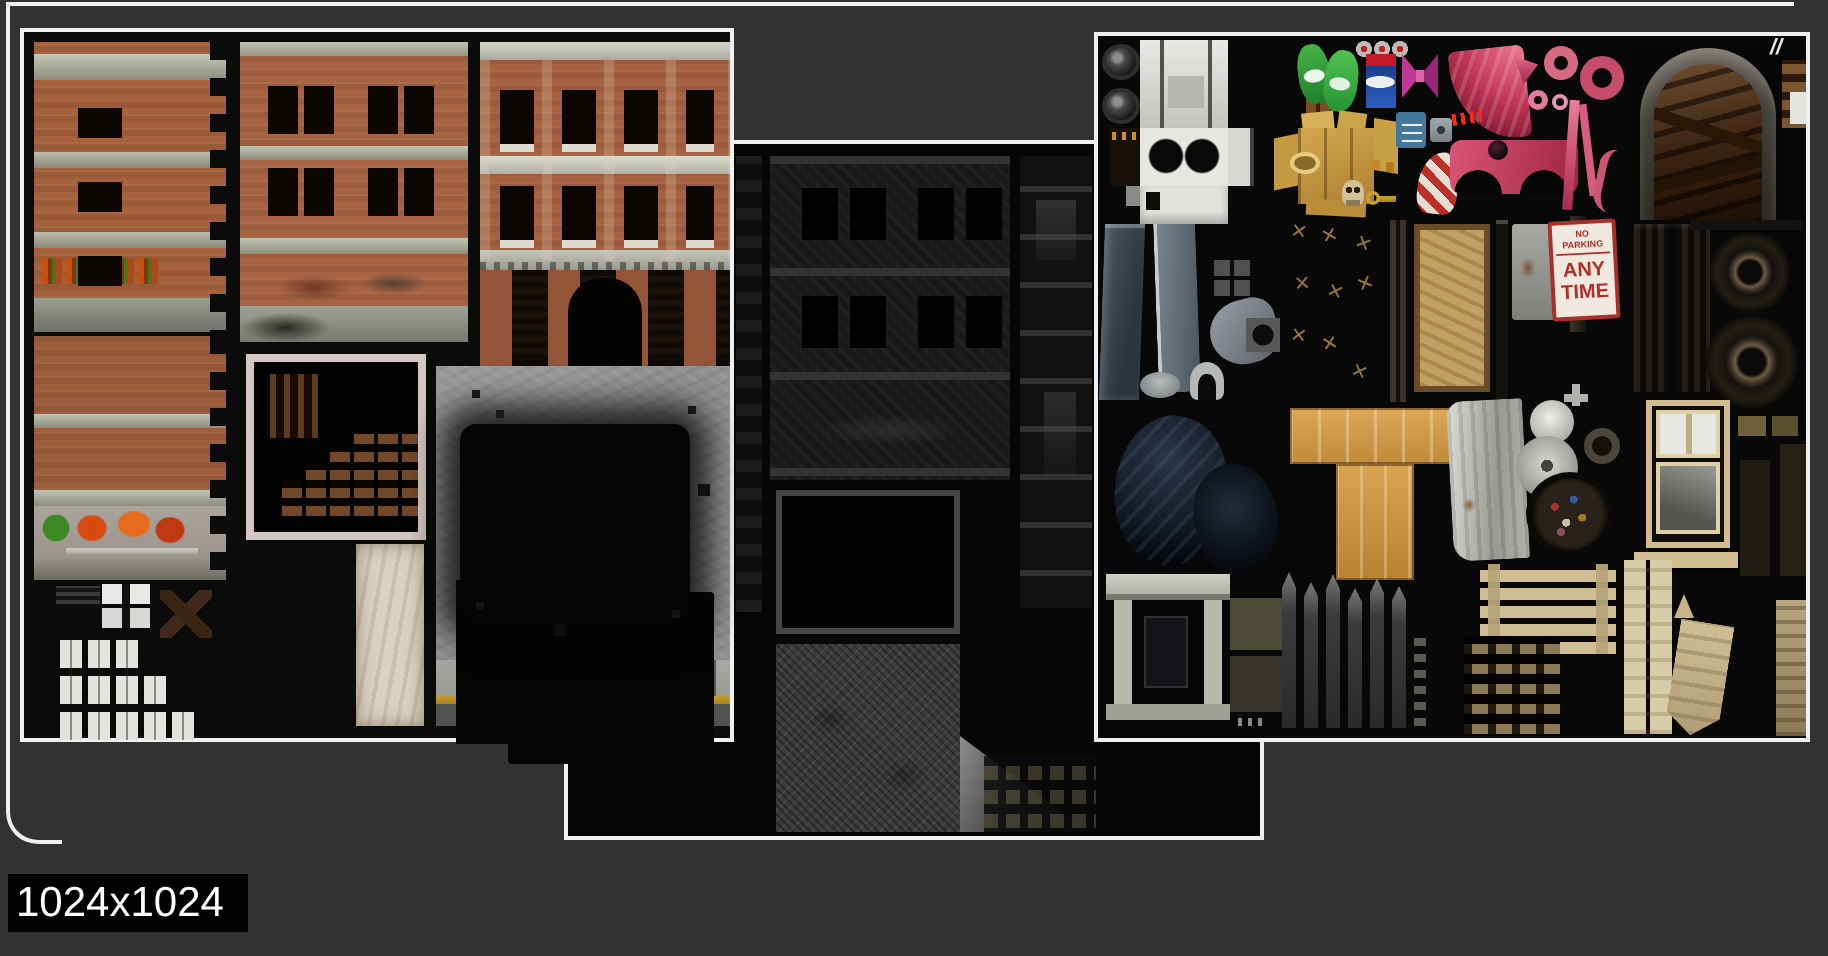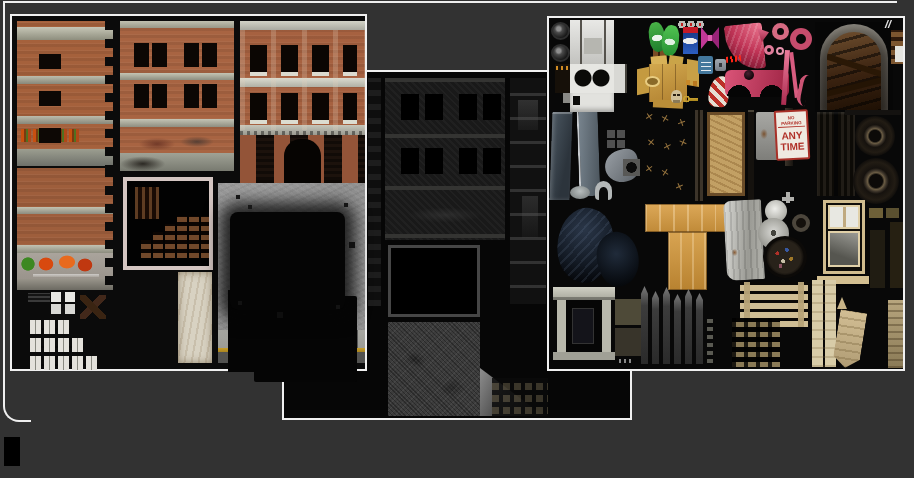--- a/index.html
+++ b/index.html
@@ -631,14 +631,15 @@
     <div class="rp-dots3"></div>
     <div class="rp-pallet1"></div>
     <div class="rp-pallet2"></div>
     <div class="rp-plankv"></div>
     <div class="rp-wedgesm"></div>
     <div class="rp-tiltplank"></div>
     <div class="rp-frwood"></div>
   </div>
 
   <div id="footer-chip">
+      <span class="val">1024x1024</span>
   </div>
 </div>
 
 </body></html>

